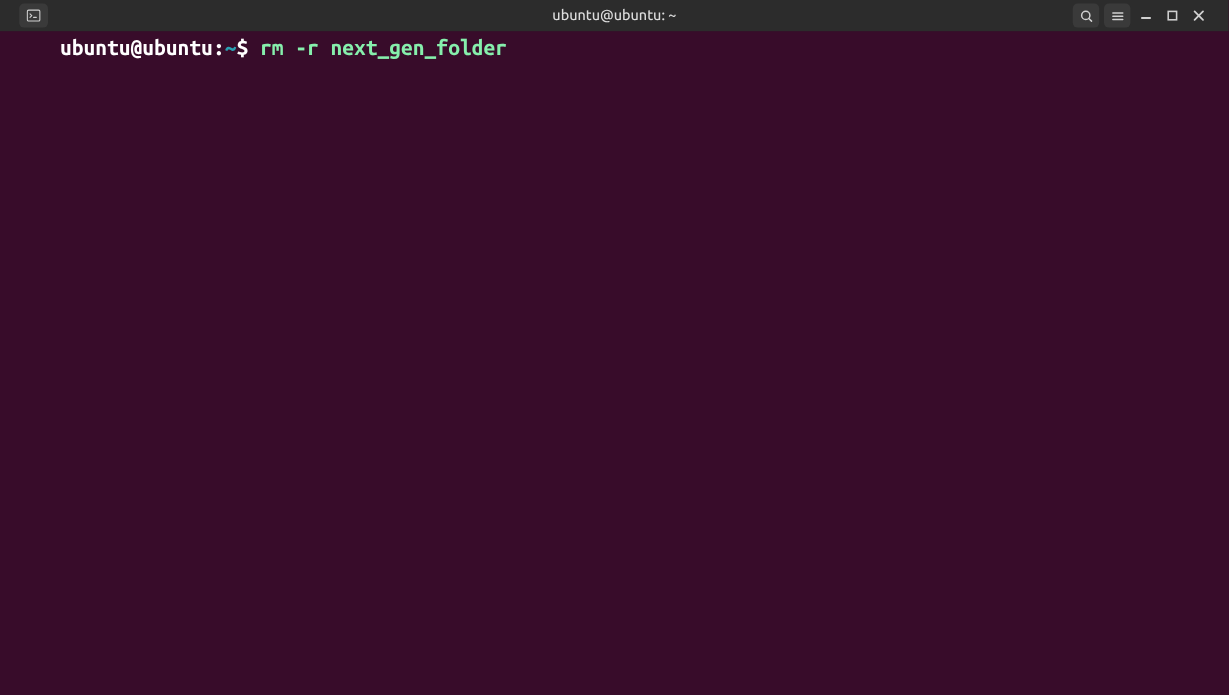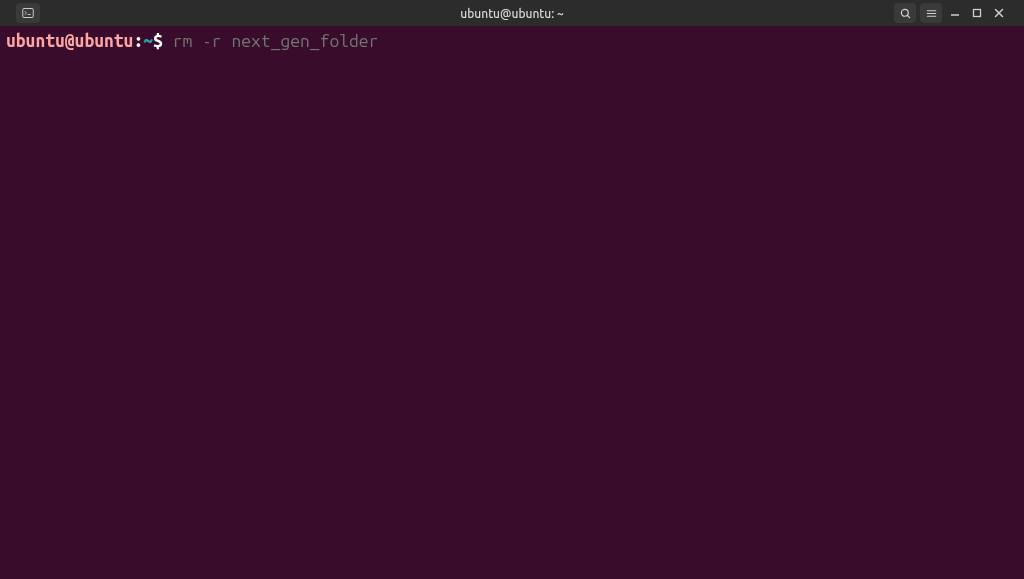--- a/index.html
+++ b/index.html
@@ -78,34 +78,35 @@
     .terminal {
       padding: 4px 6px;
       font-size: 17.5px;
       line-height: 1.3;
       font-weight: bold;
     }
     .prompt-line {
       white-space: pre;
     }
     .user-host {
-      color: #fca5a5;
+      color: #ffffff;
+      margin-left: 44px;
     }
     .colon {
       color: #ffffff;
     }
     .tilde {
       color: #2aa1b3;
     }
     .dollar {
       color: #ffffff;
     }
     .command {
-      color: #737373;
-      font-weight: normal;
+      color: #86efac;
+      font-weight: bold;
     }
     .cursor-box {
       display: inline-block;
       width: 10px;
       height: 19px;
       border: 1.5px solid #ffffff;
       vertical-align: text-bottom;
       margin-left: 2px;
       position: relative;
       top: 2px;

